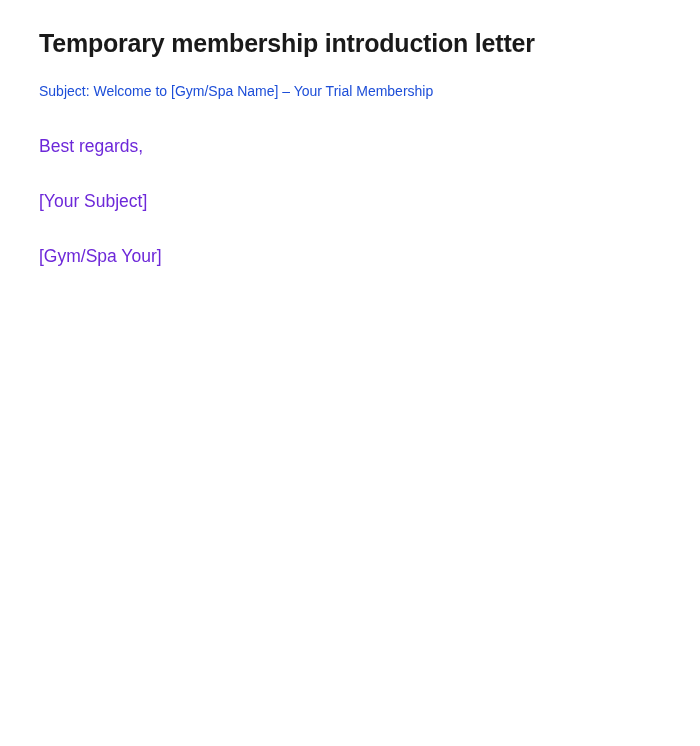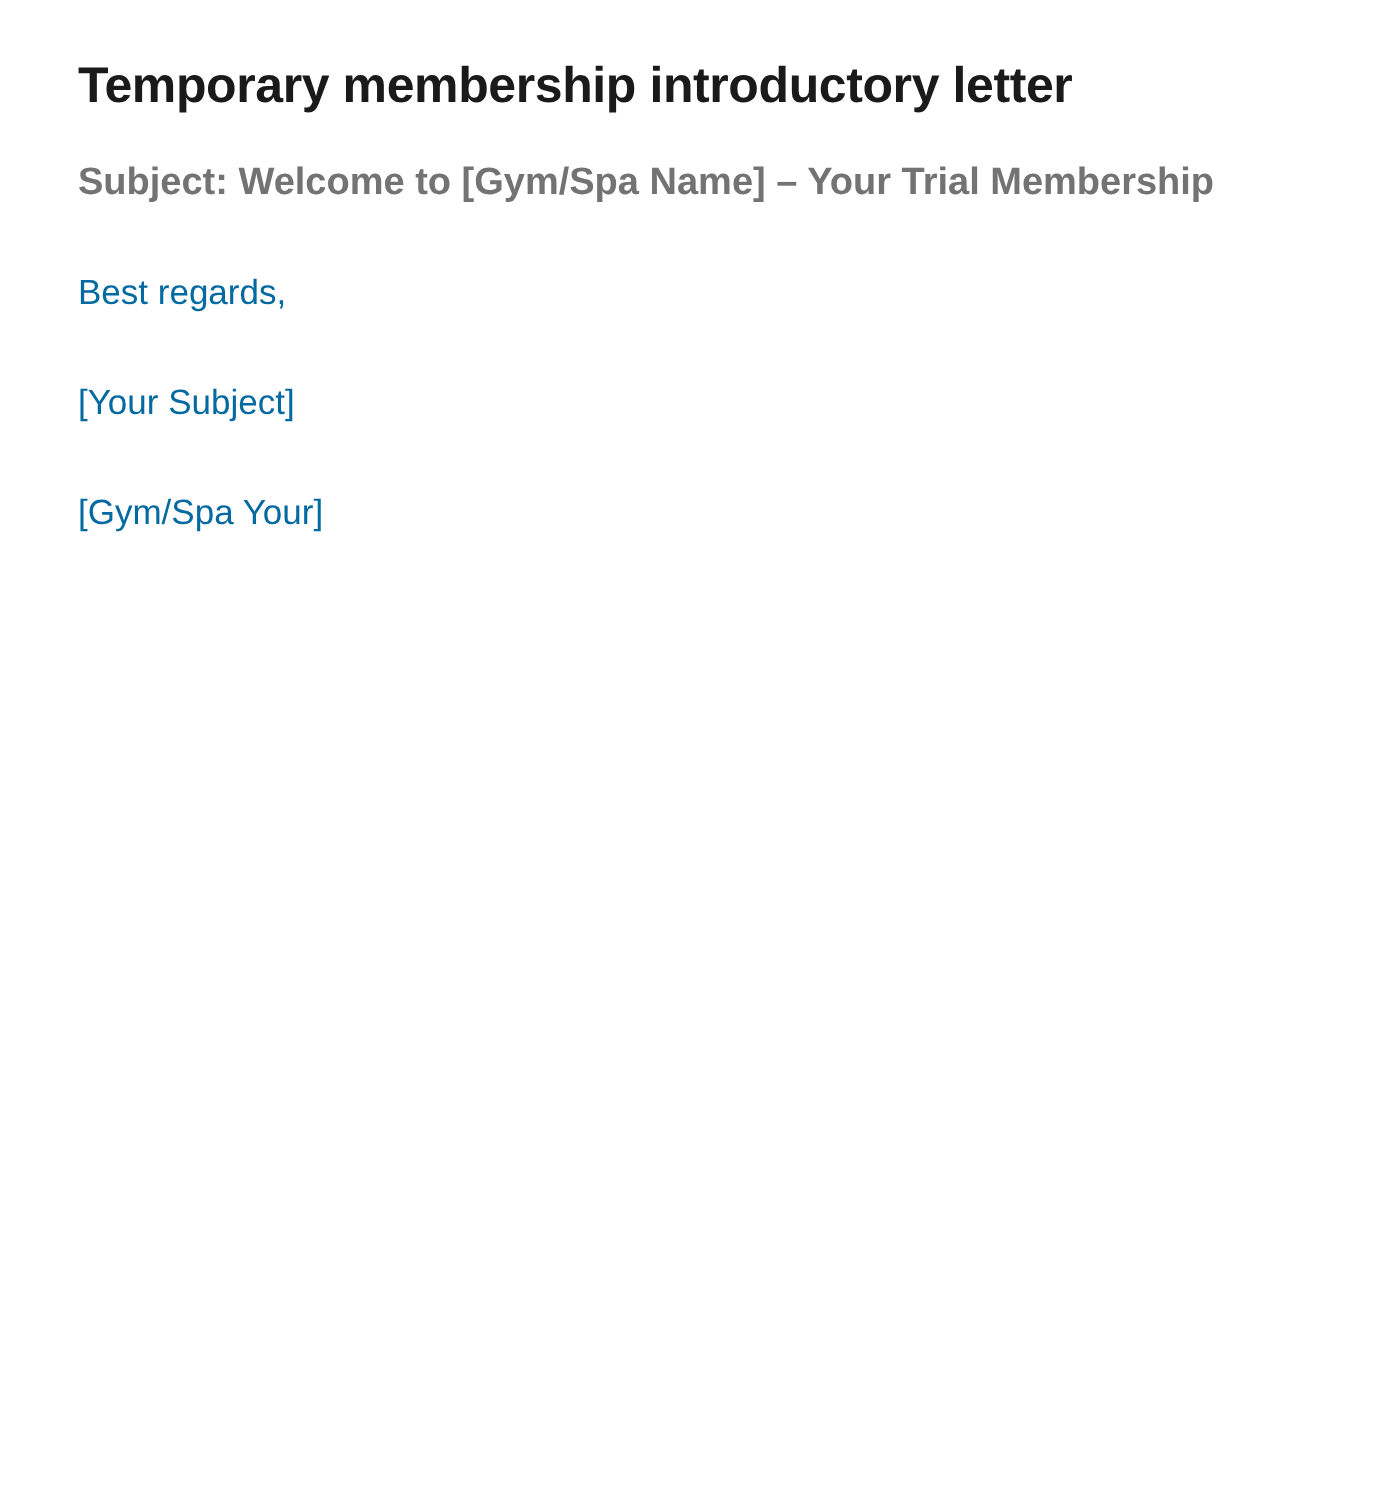--- a/index.html
+++ b/index.html
@@ -27,47 +27,47 @@
     font-size: 25px;
     line-height: 30px;
     font-weight: bold;
     letter-spacing: -0.2px;
     color: #1a1a1a;
     font-family: "Liberation Sans", sans-serif;
   }
   .letter-para {
     margin: 0 0 20px 0;
     padding: 0;
-    font-size: 19px;
+    font-size: 14px;
     line-height: 35px;
-    font-weight: bold;
-    color: #737373;
+    font-weight: normal;
+    color: #1d4ed8;
     max-width: 589px;
     font-family: "Liberation Sans", sans-serif;
     white-space: pre-wrap;
   }
   .letter-para:last-child {
     margin-bottom: 0;
   }
   .sig-line {
     margin: 0 0 20px 0;
     padding: 0;
     font-size: 17.5px;
     line-height: 35px;
     font-weight: normal;
-    color: #0369a1;
+    color: #6d28d9;
     font-family: "Liberation Sans", sans-serif;
   }
 </style>
 </head>
 <body>
 
 <div class="letter-page">
 
-  <h1 class="letter-title">Temporary membership introductory letter</h1>
+  <h1 class="letter-title">Temporary membership introduction letter</h1>
 
   <p class="letter-para">Subject: Welcome to [Gym/Spa Name] – Your Trial Membership</p>
 
 
 
 
   <p class="sig-line">Best regards,</p>
 
 
   <p class="sig-line">[Your Subject]</p>

